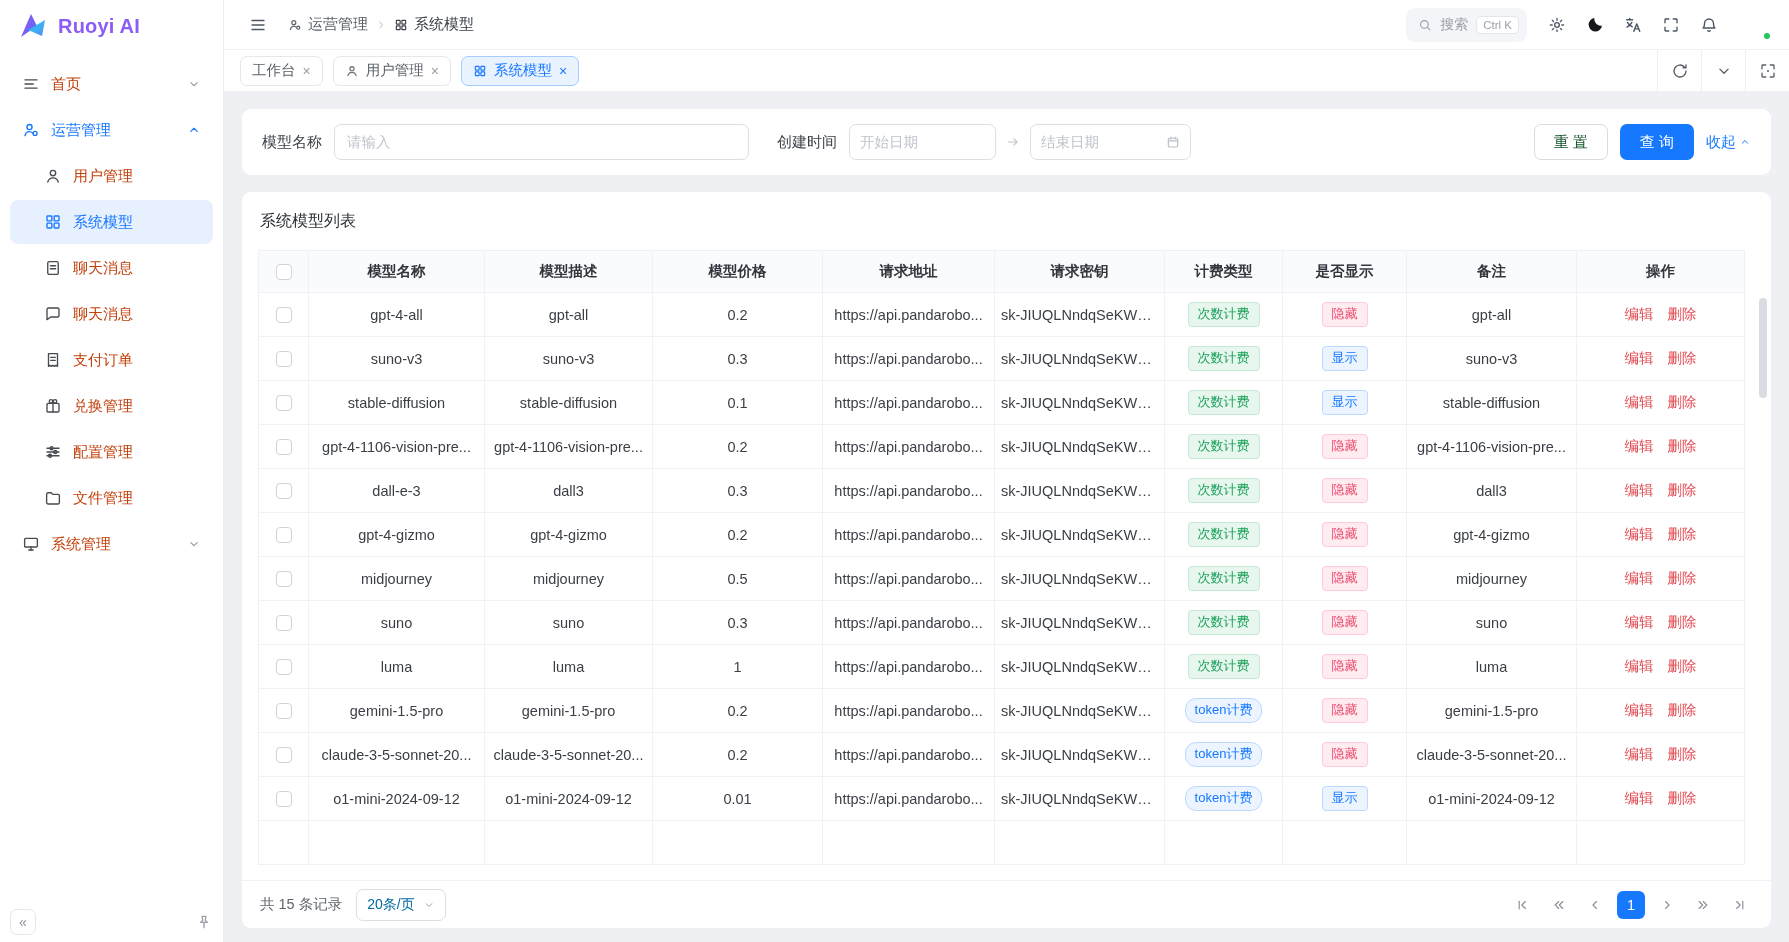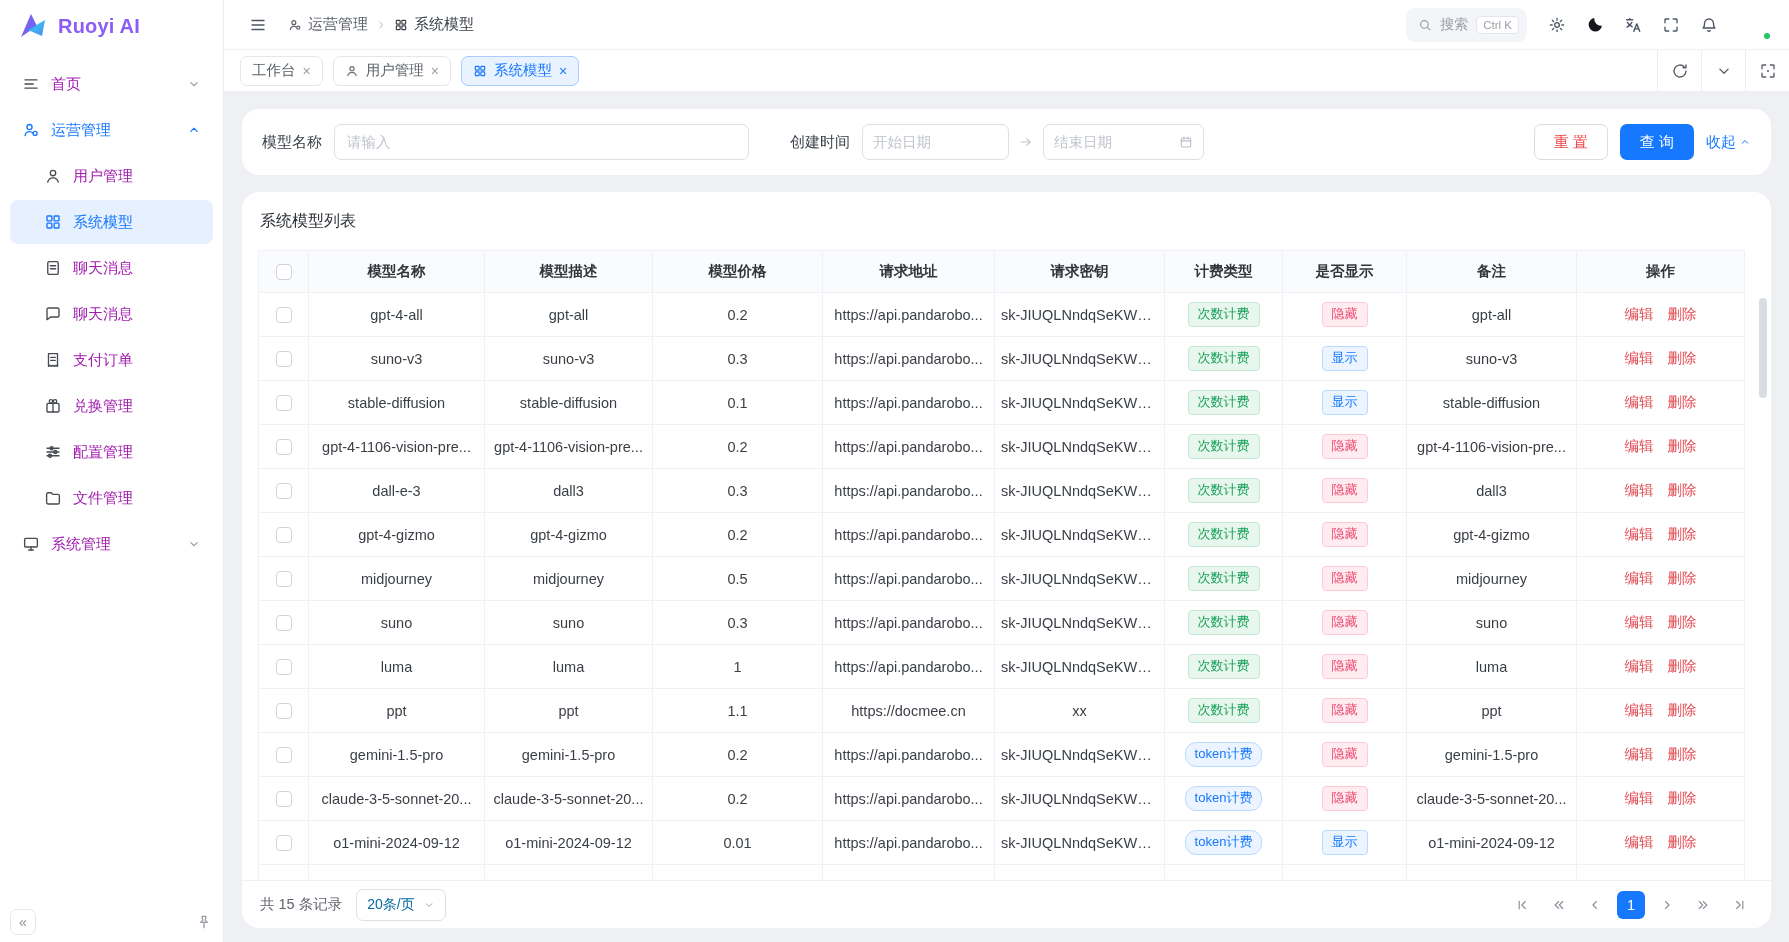--- a/index.html
+++ b/index.html
@@ -9,21 +9,21 @@
   svg{display:block}
   .ic{width:18px;height:18px;stroke:currentColor;fill:none;stroke-width:1.8;stroke-linecap:round;stroke-linejoin:round}
   .ic-s{width:14px;height:14px;stroke:currentColor;fill:none;stroke-width:2;stroke-linecap:round;stroke-linejoin:round}
   .ic-xs{width:12px;height:12px;stroke:currentColor;fill:none;stroke-width:2;stroke-linecap:round;stroke-linejoin:round}
 
   
   .sidebar{width:224px;background:#fff;border-right:1px solid #ebedf0;position:relative;flex-shrink:0;display:flex;flex-direction:column}
   .logo{height:52px;display:flex;align-items:center;gap:10px;padding:0 18px}
   .logo-text{font-size:20px;font-weight:bold;color:#8b5cf6;letter-spacing:.2px}
   .menu{flex:1;padding:10px 10px;overflow:hidden}
-  .mi{height:44px;display:flex;align-items:center;gap:11px;padding:0 12px;border-radius:8px;color:#a21caf;cursor:pointer;margin-bottom:2px}
+  .mi{height:44px;display:flex;align-items:center;gap:11px;padding:0 12px;border-radius:8px;color:#c2410c;cursor:pointer;margin-bottom:2px}
   .mi .chev{margin-left:auto;color:#9aa0a8}
   .mi.parent-blue{color:#1677ff}
   .mi.parent-blue .chev{color:#1677ff}
   .sub .mi{padding-left:34px}
   .mi.active{background:#e7f0ff;color:#1677ff;font-weight:500}
   .mi .micon{color:#474b52;display:flex}
   .mi.parent-blue .micon,.mi.active .micon{color:#1677ff}
   .sidebar-foot{position:absolute;left:0;right:0;bottom:0;height:40px;display:flex;align-items:center;justify-content:space-between;padding:0 10px}
   .collapse-btn{width:26px;height:26px;border:1px solid #e5e7eb;border-radius:7px;background:#fff;color:#8a909b;display:flex;align-items:center;justify-content:center;font-size:14px;cursor:pointer}
   .pin-btn{color:#9aa0a8;cursor:pointer}
@@ -52,35 +52,35 @@
   .tab .tclose{color:#9aa0a8;font-size:14px;line-height:1}
   .tab.active{border-color:#a9cbff;background:#e9f2ff;color:#1677ff}
   .tab.active .tclose{color:#1677ff}
   .tab .ticon{display:flex;color:#6b7078}
   .tab.active .ticon{color:#1677ff}
   .tabbar-right{margin-left:auto;display:flex;align-items:stretch}
   .tab-tool{width:44px;display:flex;align-items:center;justify-content:center;border-left:1px solid #eceef2;color:#595f68;cursor:pointer}
 
   
   .content{flex:1;padding:17px 18px;overflow:hidden}
-  .card{background:#fff;border-radius:17px}
+  .card{background:#fff;border-radius:9px}
   .filter-card{height:66px;display:flex;align-items:center;padding:0 20px;margin-bottom:17px}
   .f-label{color:#3c4148;margin-right:12px;white-space:nowrap}
   .f-input{width:415px;height:36px;border:1px solid #dcdfe6;border-radius:7px;padding:0 12px;font-size:14.5px;color:#333;outline:none;font-family:inherit}
   .f-input::placeholder,.d-input::placeholder{color:#c0c4cc}
   .f-group{display:flex;align-items:center}
-  .gap-l{margin-left:41px}
+  .gap-l{margin-left:28px}
   .date-wrap{display:flex;align-items:center;gap:10px}
   .d-field{display:flex;align-items:center;height:36px;border:1px solid #dcdfe6;border-radius:7px;padding:0 10px;background:#fff}
   .d-input{border:none;outline:none;width:125px;font-size:14.5px;font-family:Liberation Sans, sans-serif;color:#333}
   .d-arrow{color:#c0c4cc}
   .cal-ic{color:#b9bec7}
   .filter-right{margin-left:auto;display:flex;align-items:center;gap:12px}
   .btn{height:36px;padding:0 19px;border-radius:7px;font-size:15px;display:inline-flex;align-items:center;justify-content:center;cursor:pointer;border:1px solid transparent;font-family:inherit;white-space:nowrap}
-  .btn-plain{background:#fff;border-color:#d9dce2;color:#ef4444}
+  .btn-plain{background:#fff;border-color:#d9dce2;color:#14532d}
   .btn-primary{background:#1677ff;color:#fff}
   .btn-disabled{background:#f6f7f9;border-color:#e8eaee;color:#c2c7cf;cursor:not-allowed}
   .link-collapse{color:#1677ff;display:flex;align-items:center;gap:3px;font-size:15px;cursor:pointer;font-weight:500}
 
   
   .table-card{height:736px;display:flex;flex-direction:column}
   .t-toolbar{height:58px;display:flex;align-items:center;padding:0 18px;gap:12px}
   .t-title{font-size:16px;color:#2c3036}
   .t-tools{margin-left:auto;display:flex;align-items:center;gap:12px}
   .t-icon{color:#5a6069;cursor:pointer;display:flex;margin-left:4px}
@@ -587,32 +587,20 @@
               <tr>
                 <td><span class="checkbox"></span></td>
                 <td>luma</td>
                 <td>luma</td>
                 <td>1</td>
                 <td>https://api.pandarobo...</td>
                 <td>sk-JIUQLNndqSeKWU...</td>
                 <td><span class="badge b-count">次数计费</span></td>
                 <td><span class="badge v-hidden">隐藏</span></td>
                 <td>luma</td>
-                <td><a class="op">编辑</a><a class="op">删除</a></td>
-              </tr>
-              <tr>
-                <td><span class="checkbox"></span></td>
-                <td>ppt</td>
-                <td>ppt</td>
-                <td>1.1</td>
-                <td>https://docmee.cn</td>
-                <td>xx</td>
-                <td><span class="badge b-count">次数计费</span></td>
-                <td><span class="badge v-hidden">隐藏</span></td>
-                <td>ppt</td>
                 <td><a class="op">编辑</a><a class="op">删除</a></td>
               </tr>
               <tr>
                 <td><span class="checkbox"></span></td>
                 <td>gemini-1.5-pro</td>
                 <td>gemini-1.5-pro</td>
                 <td>0.2</td>
                 <td>https://api.pandarobo...</td>
                 <td>sk-JIUQLNndqSeKWU...</td>
                 <td><span class="badge b-token">token计费</span></td>

